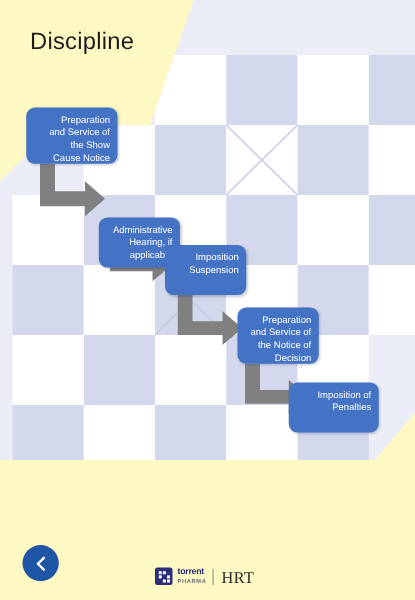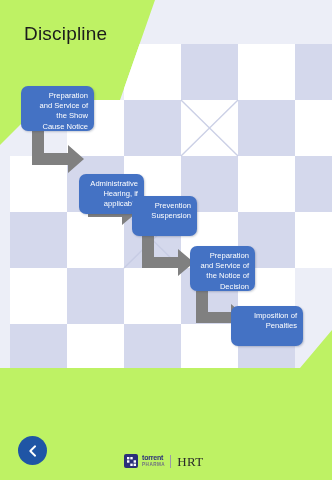--- a/index.html
+++ b/index.html
@@ -10,21 +10,21 @@
     width: 332px;
     height: 480px;
     background: #ffffff;
     font-family: "Liberation Sans", sans-serif;
     overflow: hidden;
   }
   .screen {
     position: relative;
     width: 332px;
     height: 480px;
-    background: #bef264;
+    background: #fef9c3;
     overflow: hidden;
   }
 
   
   .watermark {
     position: absolute;
     left: 0;
     top: 0;
     width: 332px;
     height: 400px;
@@ -238,21 +238,21 @@
 
     <div class="flow-box" style="left:21px; top:86px; width:73px; height:45px;">Preparation
 and Service of
 the Show
 Cause Notice</div>
 
     <div class="flow-box" style="left:79px; top:145px; width:65px; height:40px;margin-top:29px;">Administrative
 Hearing, if
 applicable</div>
 
-    <div class="flow-box" style="left:132px; top:196px; width:65px; height:40px;">Prevention
+    <div class="flow-box" style="left:132px; top:196px; width:65px; height:40px;">Imposition
 Suspension</div>
 
     <div class="flow-box" style="left:190px; top:246px; width:65px; height:45px;">Preparation
 and Service of
 the Notice of
 Decision</div>
 
     <div class="flow-box" style="left:231px; top:306px; width:72px; height:40px;">Imposition of
 Penalties</div>
   </div>

